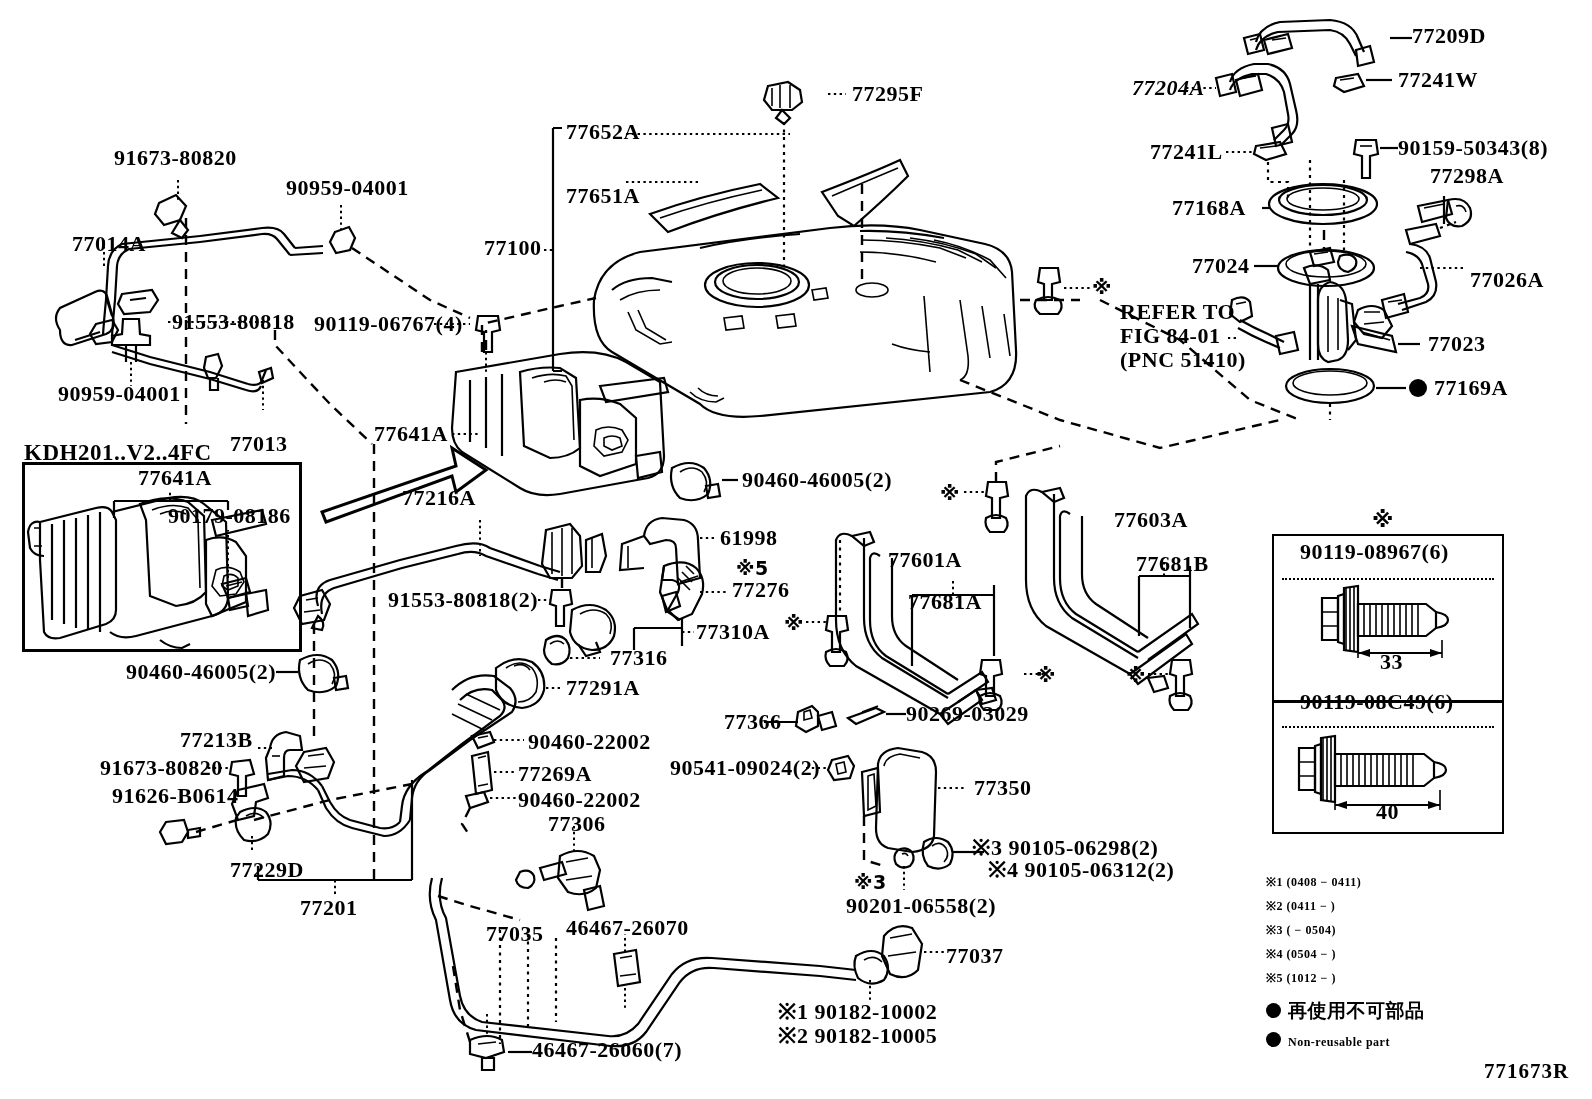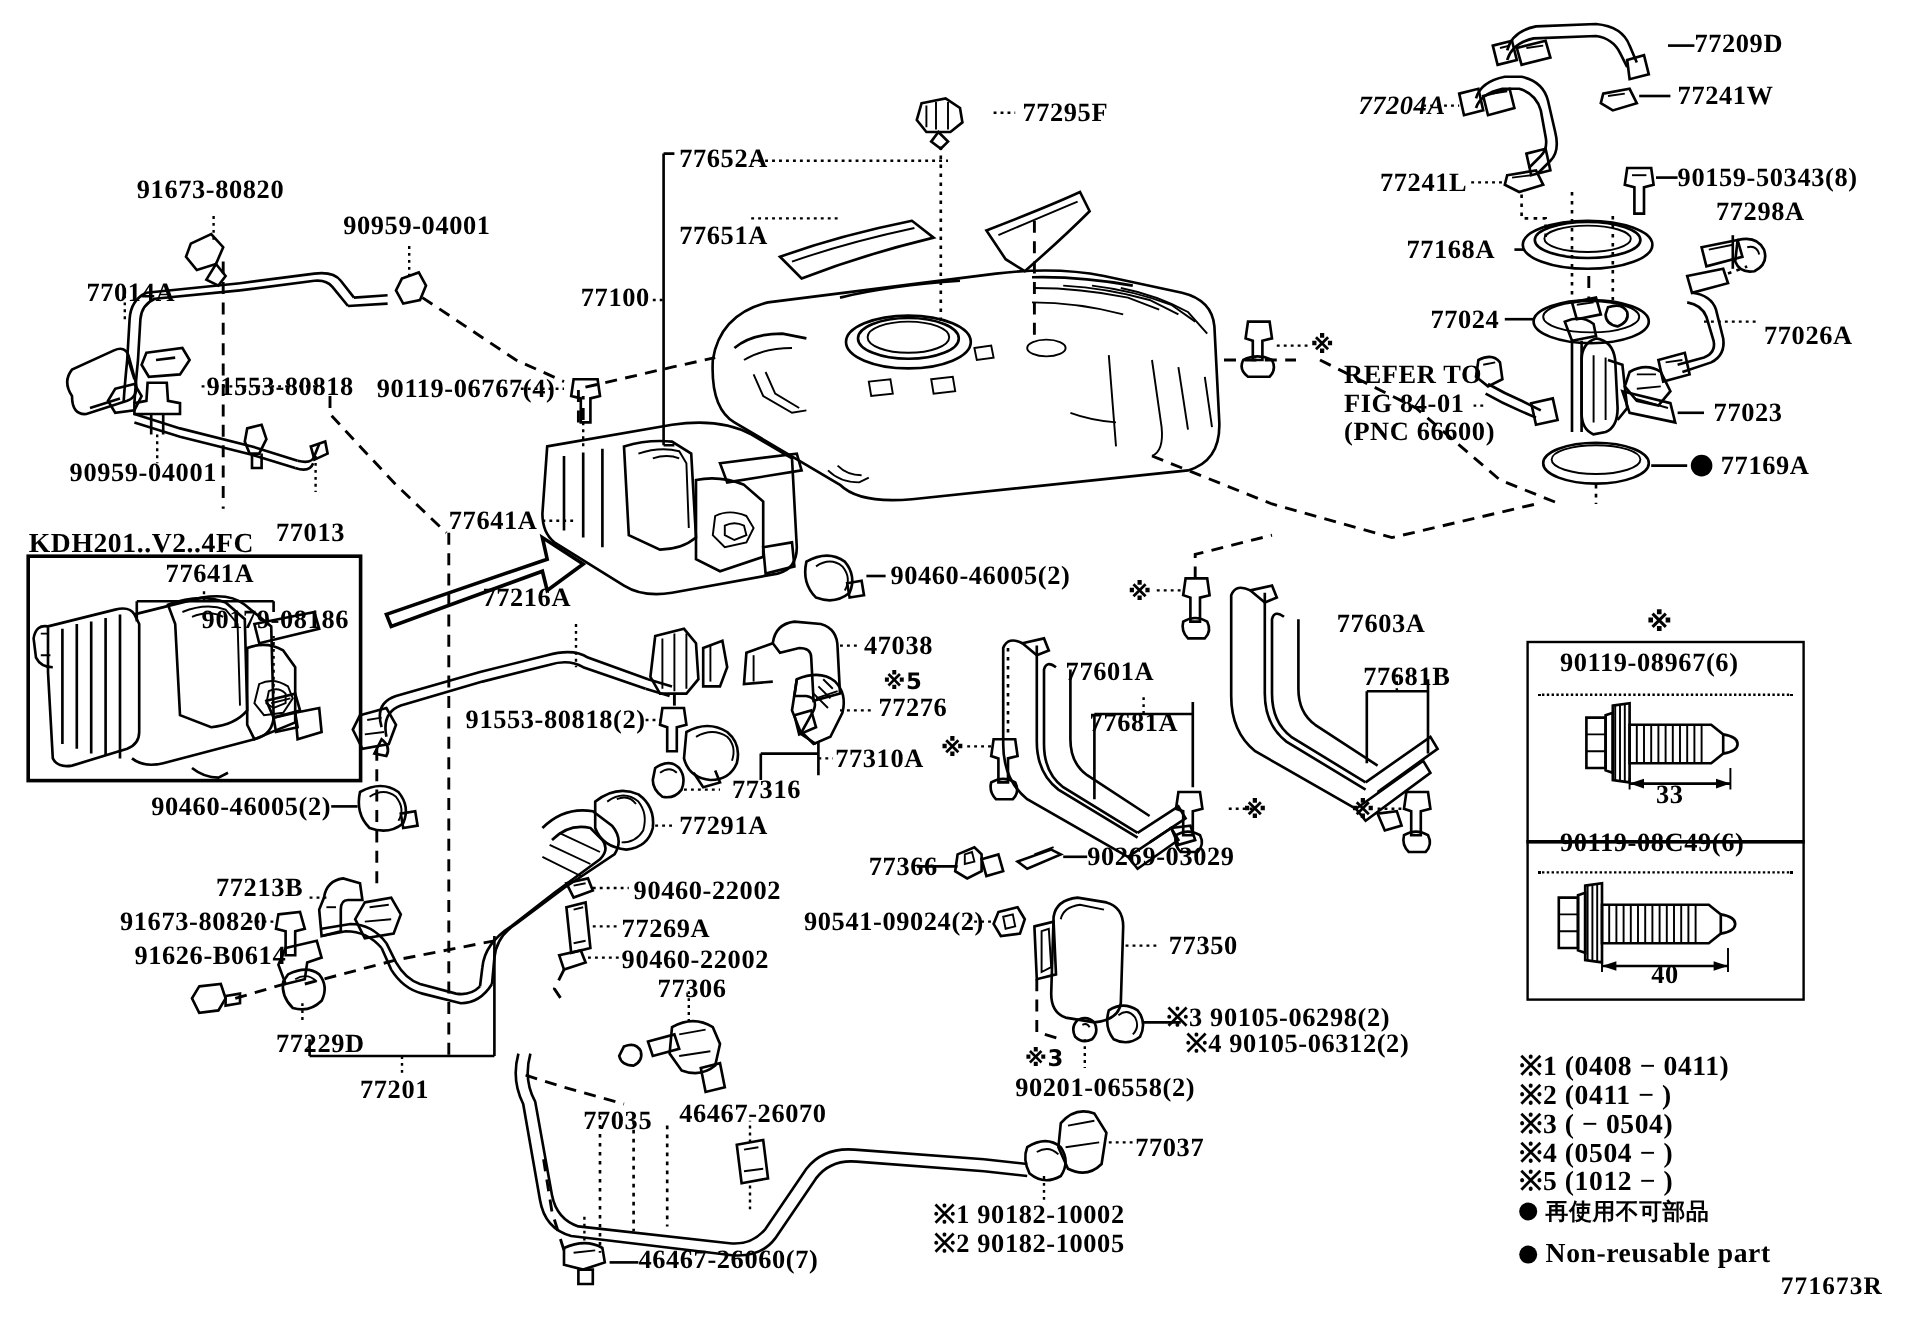--- a/index.html
+++ b/index.html
@@ -2,21 +2,21 @@
 <html><head>
 <meta charset="utf-8">
 <style>
   html,body{margin:0;padding:0;background:#fff;}
   body{width:1592px;height:1099px;position:relative;overflow:hidden;
        font-family:"Liberation Serif",serif;color:#000;}
   #stage{position:absolute;left:0;top:0;width:1592px;height:1099px;}
   .lbl{position:absolute;font-family:"Liberation Serif",serif;font-weight:bold;
        font-size:22px;letter-spacing:.5px;white-space:nowrap;line-height:1.12;}
   .lbl.ja{font-family:"DejaVu Sans",sans-serif;font-weight:bold;font-size:19px;}
-  .lbl.legend{font-size:23px;font-weight:bold;}
+  .lbl.legend{font-size:12px;font-weight:bold;}
   .lbl.diagid{font-size:21px;font-weight:bold;letter-spacing:1px;}
   .lbl.inset{font-size:23px;}
   svg{position:absolute;left:0;top:0;overflow:visible;}
   .ln{stroke:#000;fill:none;}
   .s1{stroke-width:1.6;}
   .s2{stroke-width:2.2;}
   .s3{stroke-width:3;}
   .dot{stroke:#000;fill:none;stroke-width:2;stroke-dasharray:2.4 3.4;}
   .dash{stroke:#000;fill:none;stroke-width:2.4;stroke-dasharray:10 7;}
   .dashc{stroke:#000;fill:none;stroke-width:2.2;stroke-dasharray:3 4.5;}
@@ -554,21 +554,21 @@
 <div class="lbl" style="left:100px;top:756px;">91673-80820</div>
 <div class="lbl" style="left:112px;top:784px;">91626-B0614</div>
 <div class="lbl" style="left:230px;top:858px;">77229D</div>
 <div class="lbl" style="left:300px;top:896px;">77201</div>
 
 <div class="lbl" style="left:852px;top:82px;">77295F</div>
 <div class="lbl" style="left:566px;top:120px;">77652A</div>
 <div class="lbl" style="left:566px;top:184px;">77651A</div>
 <div class="lbl" style="left:484px;top:236px;">77100</div>
 <div class="lbl" style="left:742px;top:468px;">90460-46005(2)</div>
-<div class="lbl" style="left:720px;top:526px;">47038</div>
+<div class="lbl" style="left:720px;top:526px;">61998</div>
 <div class="lbl asterisk" style="left:736px;top:558px;font-size:19px;font-weight:bold;">※5</div>
 <div class="lbl" style="left:732px;top:578px;">77276</div>
 <div class="lbl" style="left:696px;top:620px;">77310A</div>
 <div class="lbl" style="left:610px;top:646px;">77316</div>
 <div class="lbl" style="left:566px;top:676px;">77291A</div>
 <div class="lbl" style="left:528px;top:730px;">90460-22002</div>
 <div class="lbl" style="left:518px;top:762px;">77269A</div>
 <div class="lbl" style="left:518px;top:788px;">90460-22002</div>
 <div class="lbl" style="left:548px;top:812px;">77306</div>
 <div class="lbl" style="left:486px;top:922px;">77035</div>
@@ -598,21 +598,21 @@
 <div class="lbl" style="left:1150px;top:140px;">77241L</div>
 <div class="lbl" style="left:1398px;top:136px;">90159-50343(8)</div>
 <div class="lbl" style="left:1430px;top:164px;">77298A</div>
 <div class="lbl" style="left:1172px;top:196px;">77168A</div>
 <div class="lbl" style="left:1192px;top:254px;">77024</div>
 <div class="lbl" style="left:1470px;top:268px;">77026A</div>
 <div class="lbl" style="left:1428px;top:332px;">77023</div>
 <div class="lbl" style="left:1434px;top:376px;">77169A</div>
 <div class="lbl" style="left:1120px;top:300px;">REFER TO</div>
 <div class="lbl" style="left:1120px;top:324px;">FIG 84-01</div>
-<div class="lbl" style="left:1120px;top:348px;">(PNC 66600)</div>
+<div class="lbl" style="left:1120px;top:348px;">(PNC 51410)</div>
 
 <div class="lbl asterisk" style="left:1092px;top:276px;font-size:20px;">※</div>
 <div class="lbl asterisk" style="left:940px;top:482px;font-size:20px;">※</div>
 <div class="lbl asterisk" style="left:784px;top:612px;font-size:20px;">※</div>
 <div class="lbl asterisk" style="left:1036px;top:664px;font-size:20px;">※</div>
 <div class="lbl asterisk" style="left:1126px;top:664px;font-size:20px;">※</div>
 
 <div class="box" style="left:22px;top:462px;width:280px;height:190px;"></div>
 <div class="lbl" style="left:138px;top:466px;">77641A</div>
 <div class="lbl" style="left:168px;top:504px;">90179-08186</div>

